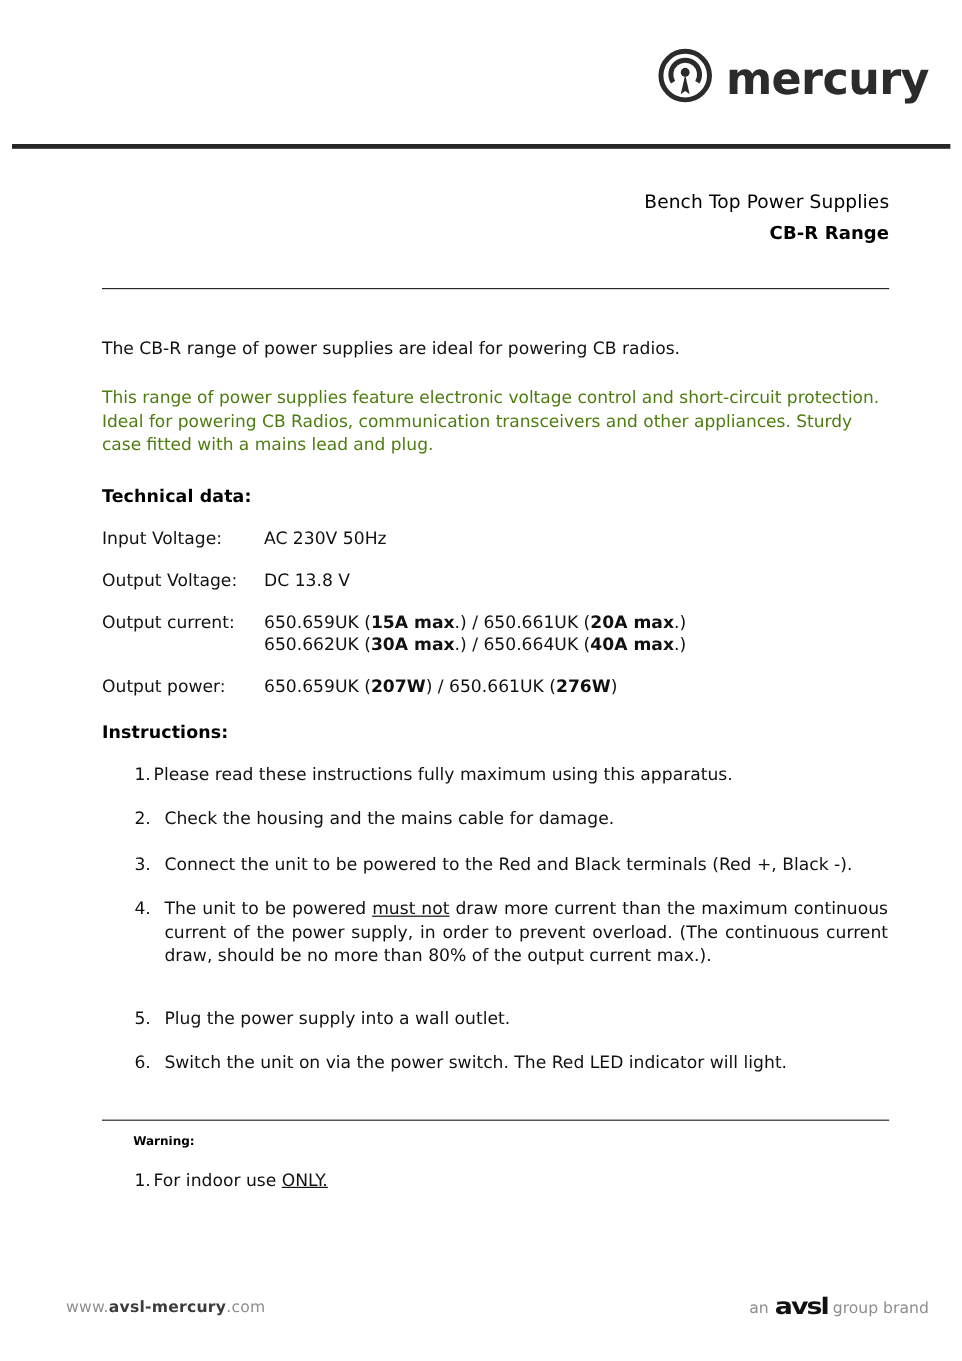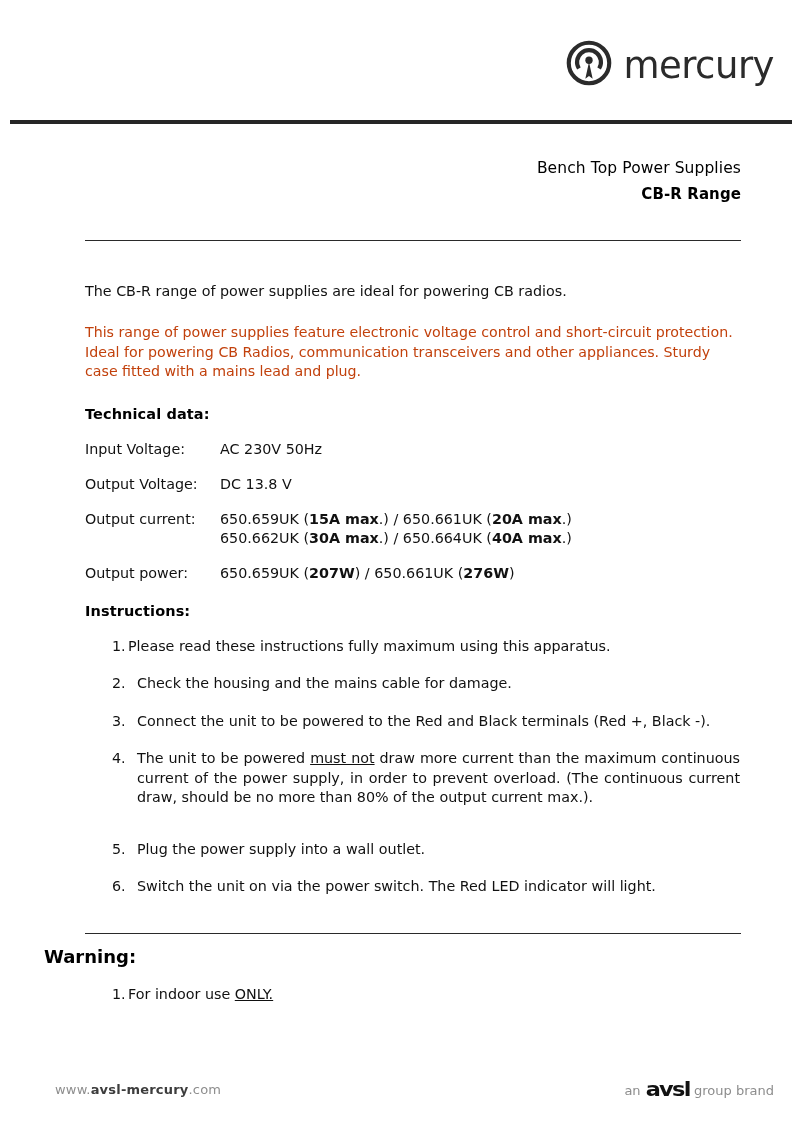--- a/index.html
+++ b/index.html
@@ -30,21 +30,21 @@
     gap: 11px;
   }
   .logo-mark {
     width: 46px;
     height: 46px;
     display: block;
   }
   .logo-word {
     font-family: "DejaVu Sans", sans-serif;
     font-size: 37px;
-    font-weight: normal;
+    font-weight: bold;
     letter-spacing: -0.5px;
     color: #2b2b2b;
     line-height: 1;
     position: relative;
     top: 2px;
   }
 
   
   .rule-thick {
     position: absolute;
@@ -101,21 +101,21 @@
     letter-spacing: 0.1px;
   }
   .para {
     margin-left: 85px;
     width: 656px;
     font-size: 14.3px;
     color: #111;
     line-height: 19px;
   }
   .para.grey {
-    color: #c2410c;
+    color: #4d7c0f;
     font-size: 14.2px;
     line-height: 19.5px;
     width: 652px;
   }
 
   .spacer-12 { height: 12px; }
   .spacer-16 { height: 16px; }
   .spacer-18 { height: 18px; }
   .spacer-20 { height: 20px; }
   .spacer-22 { height: 22px; }
@@ -162,22 +162,22 @@
   .bold-underline {
     font-weight: normal;
     text-decoration: underline;
   }
 
   
   .warning-rule {
     margin-top: 0;
   }
   .warn-title {
-    margin-left: 44px;
-    font-size: 18px;
+    margin-left: 111px;
+    font-size: 10px;
     font-weight: bold;
     color: #000;
   }
 
   
   .footer {
     position: absolute;
     left: 0;
     bottom: 26px;
     width: 802px;

